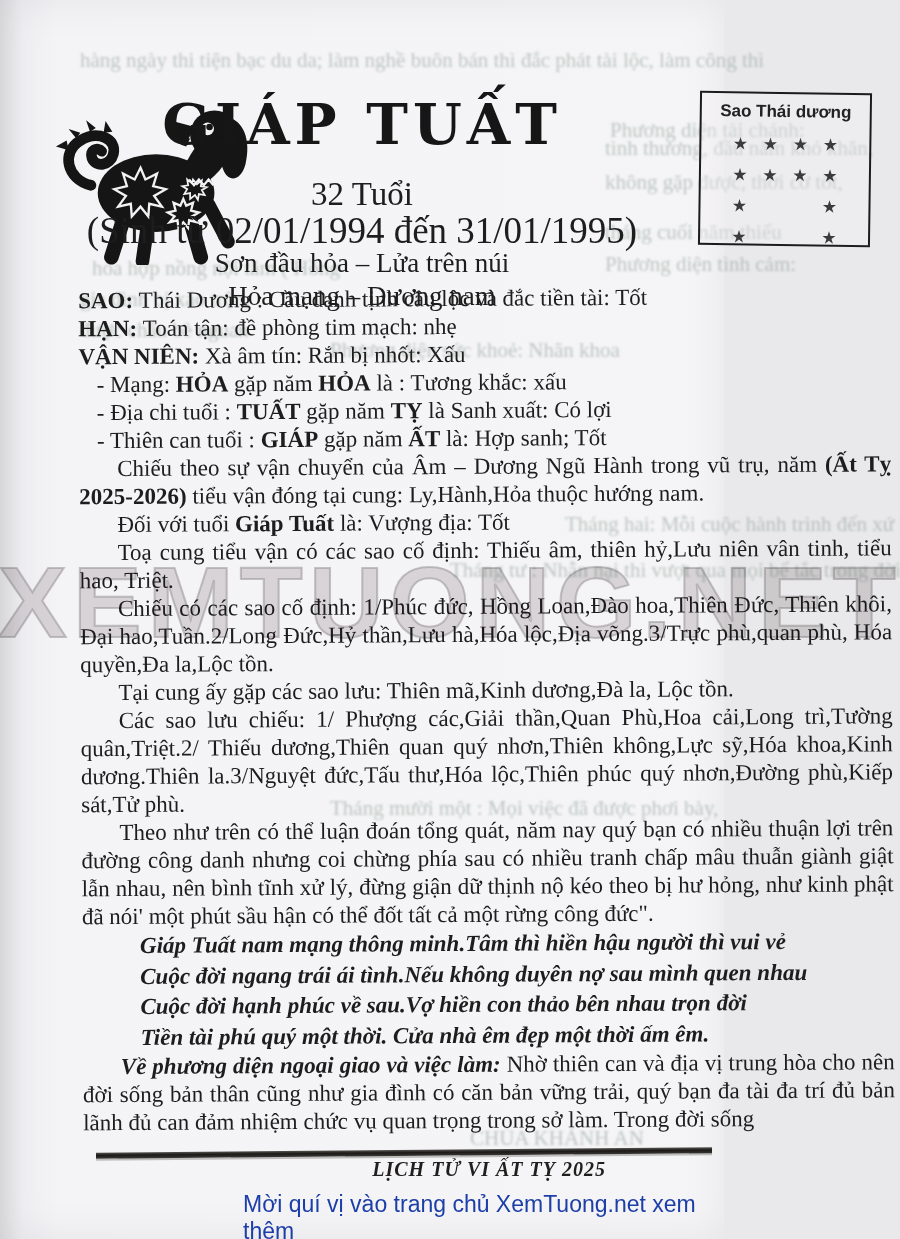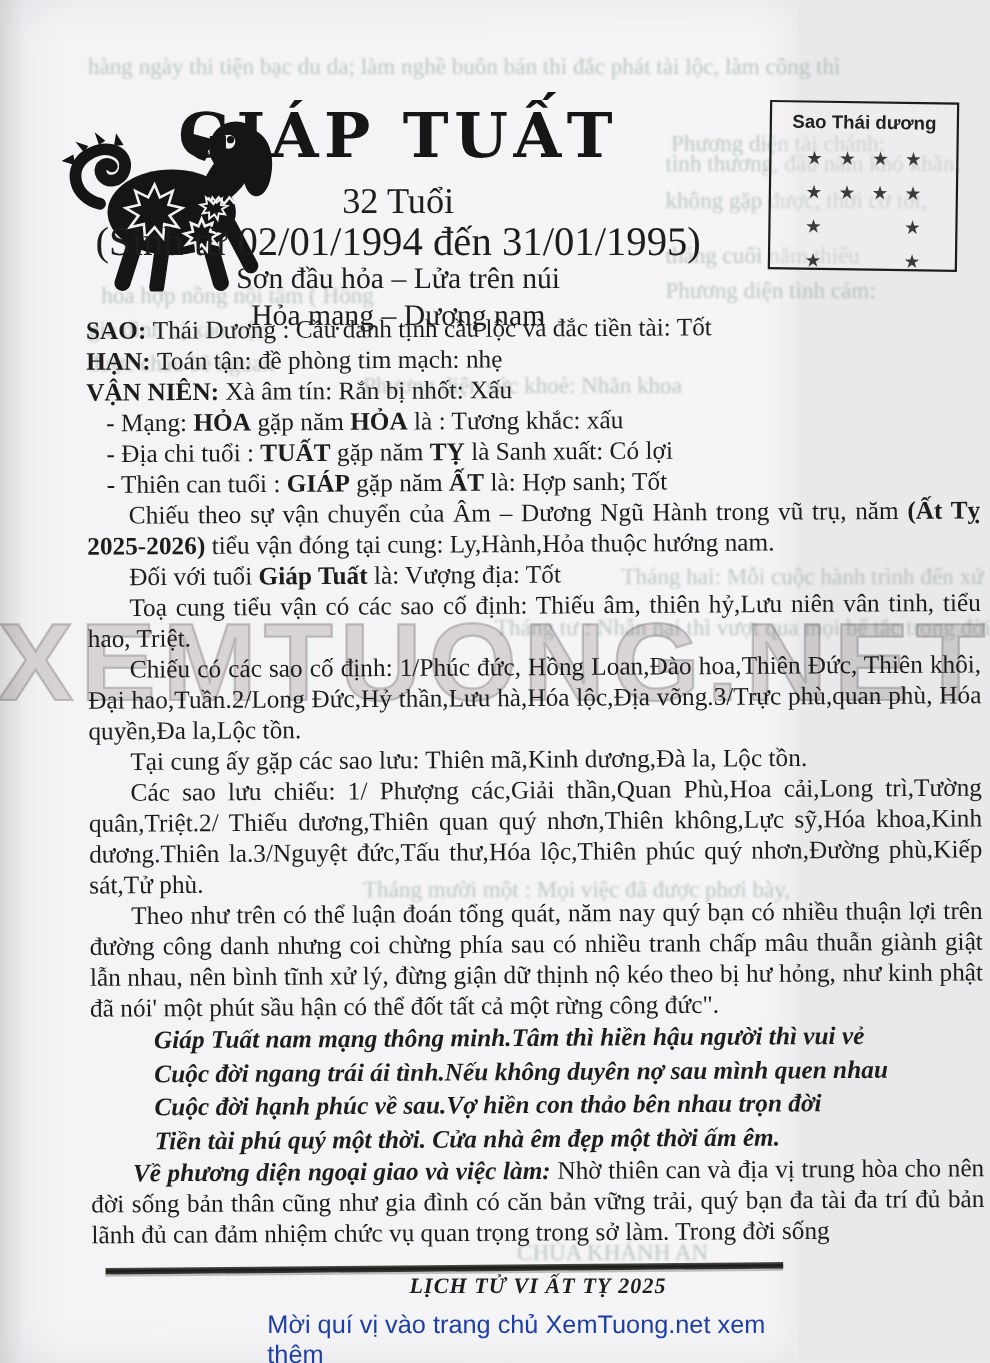--- a/index.html
+++ b/index.html
@@ -9,21 +9,21 @@
     font-family:"Liberation Serif",serif;color:#1d1d1d;}
   .scan-page::after{content:"";position:absolute;inset:0;pointer-events:none;
     box-shadow:inset 0 0 40px rgba(120,120,130,.12);}
   
   .bleed{position:absolute;color:#91a49b;opacity:.55;filter:blur(.8px);
     font-size:21px;font-family:"Liberation Serif",serif;white-space:nowrap;}
   
   .header{position:absolute;top:94px;left:0;right:0;text-align:center;z-index:2;}
   .main-title{font-family:"DejaVu Serif",serif;font-weight:bold;font-size:56px;
     letter-spacing:5px;line-height:60px;color:#161616;}
-  .age-line{font-size:33px;line-height:40px;margin-top:10px;}
+  .age-line{font-size:33px;line-height:40px;margin-top:20px;}
   .birth-line{font-size:37px;line-height:33px;}
   .menh-line{font-size:27px;line-height:33px;}
   
   .dog-wrap{position:absolute;left:45px;top:90px;width:228px;height:175px;z-index:2;}
   
   .star-box{position:absolute;left:699px;top:92px;width:168px;height:150px;
     border:2px solid #1c1c1c;z-index:2;transform:rotate(.8deg);background:rgba(245,244,246,.35);}
   .star-box-title{text-align:center;font-family:"Liberation Sans",sans-serif;
     font-weight:bold;font-size:17px;margin-top:8px;color:#222;}
   .star-grid{margin-top:8px;}

